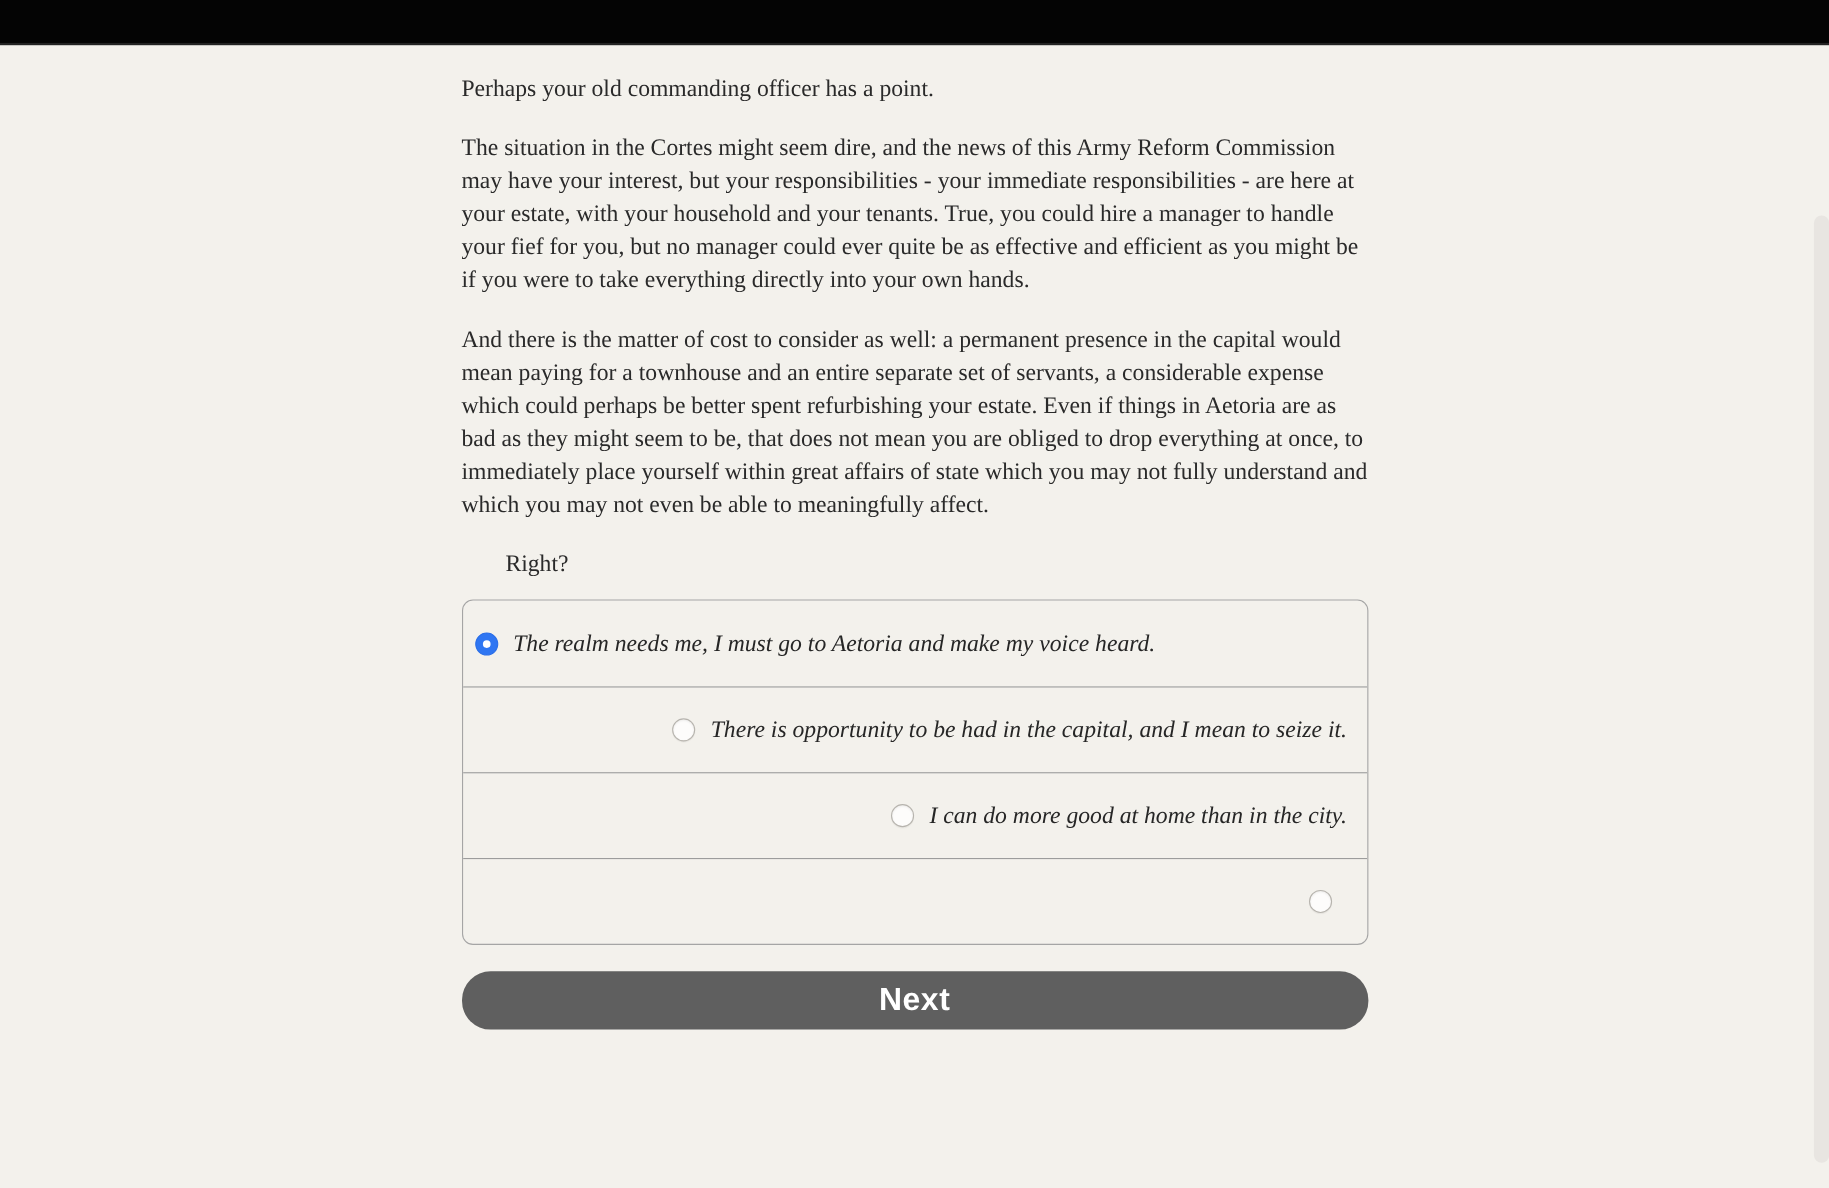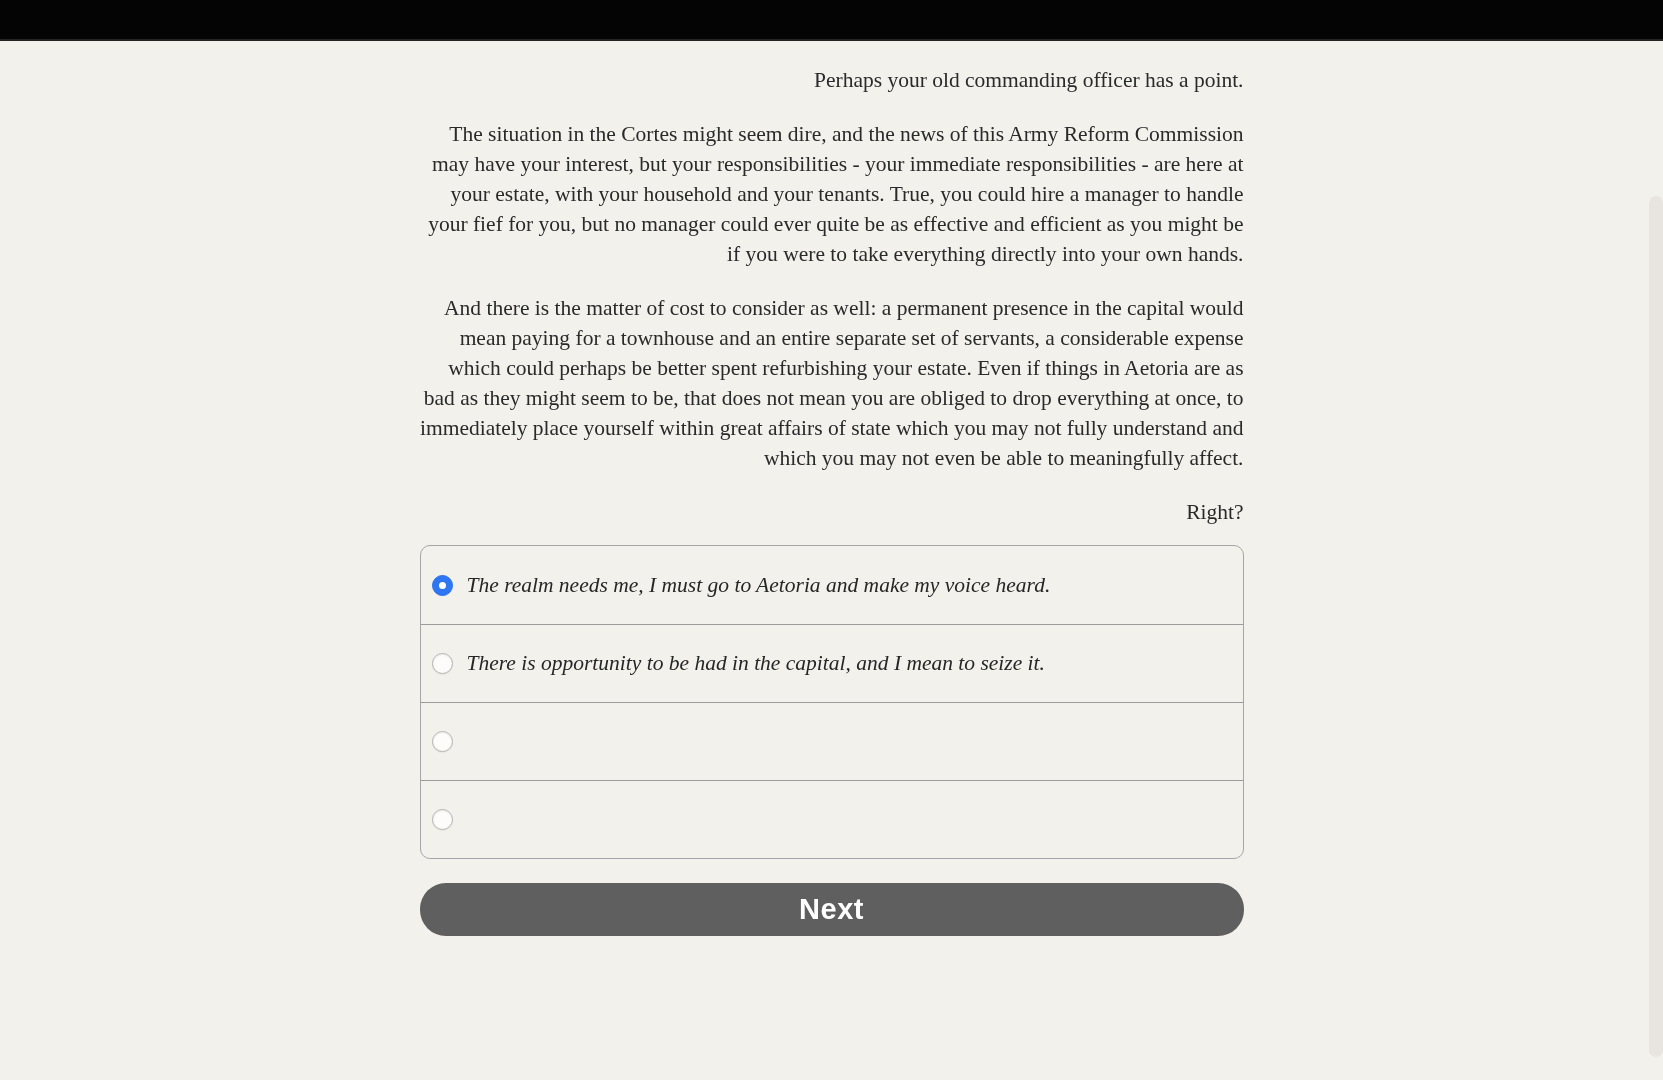--- a/index.html
+++ b/index.html
@@ -18,40 +18,40 @@
   }
   .content {
     width: 824px;
     margin: 0 auto;
   }
   .story p {
     font-size: 21.5px;
     line-height: 30px;
     color: #2a2a2a;
     margin: 0 0 24px 0;
-    text-align: right;
+    text-align: left;
   }
   .story p.first { margin-top: 24px; }
-  .story p.prompt { margin-bottom: 0; }
+  .story p.prompt { margin-bottom: 0; margin-left: 40px; }
   .choice-box {
     margin-top: 18px;
     border: 1.5px solid #a5a5a5;
     border-radius: 10px;
     overflow: hidden;
     background: #f3f1ec;
     font-style: italic;
   }
   .choice-row {
     display: flex;
     align-items: center;
     height: 78px;
     padding: 0 18px 0 11px;
     cursor: pointer;
   }
-  .choice-row + .choice-row { border-top: 1.5px solid #9c9c9c; }
+  .choice-row + .choice-row { border-top: 1.5px solid #9c9c9c; justify-content: flex-end; }
   .radio {
     flex: none;
     width: 21px; height: 21px;
     border-radius: 50%;
     border: 1.5px solid #b7b4ae;
     background: #fdfcfb;
     box-shadow: inset 0 1px 2px rgba(0,0,0,0.07), 0 1px 1px rgba(0,0,0,0.05);
     margin-right: 14px;
     position: relative;
   }
@@ -116,20 +116,21 @@
     <div class="choice-row">
       <span class="radio selected"></span>
       <span class="choice-label">The realm needs me, I must go to Aetoria and make my voice heard.</span>
     </div>
     <div class="choice-row">
       <span class="radio"></span>
       <span class="choice-label">There is opportunity to be had in the capital, and I mean to seize it.</span>
     </div>
     <div class="choice-row">
       <span class="radio"></span>
+      <span class="choice-label">I can do more good at home than in the city.</span>
     </div>
     <div class="choice-row">
       <span class="radio"></span>
     </div>
   </div>
 
   <button class="next-btn">Next</button>
 </div>
 
 <div class="scroll-thumb"></div>

